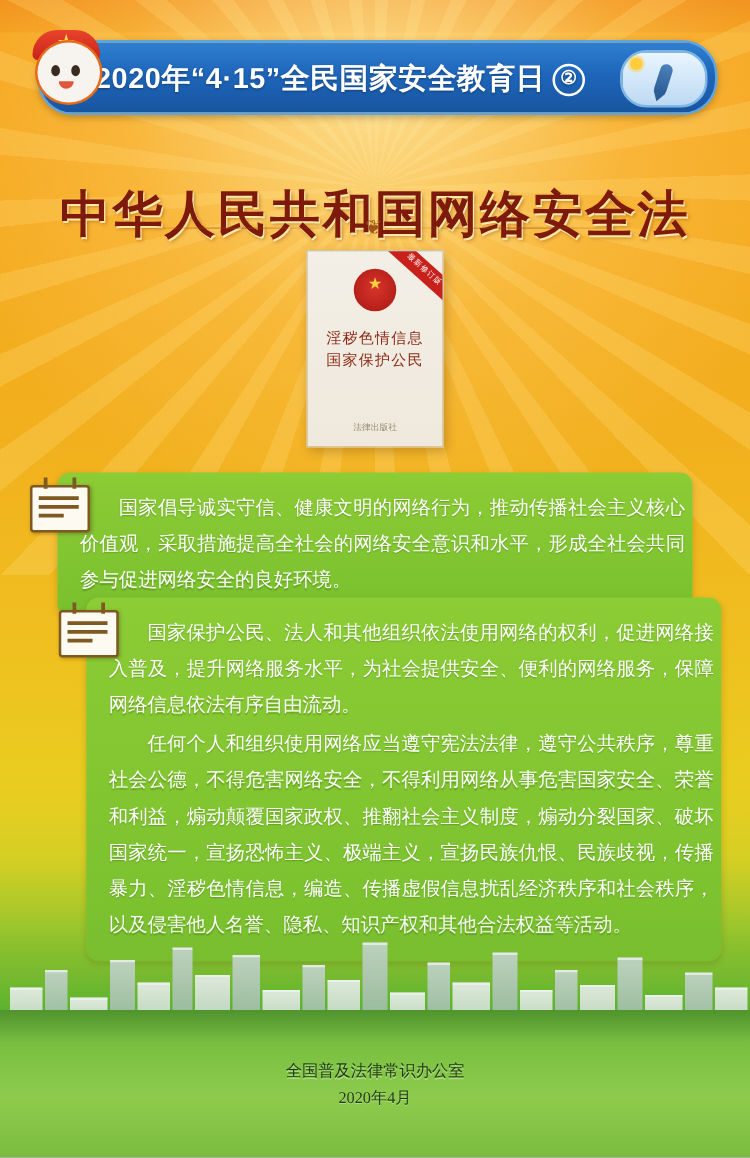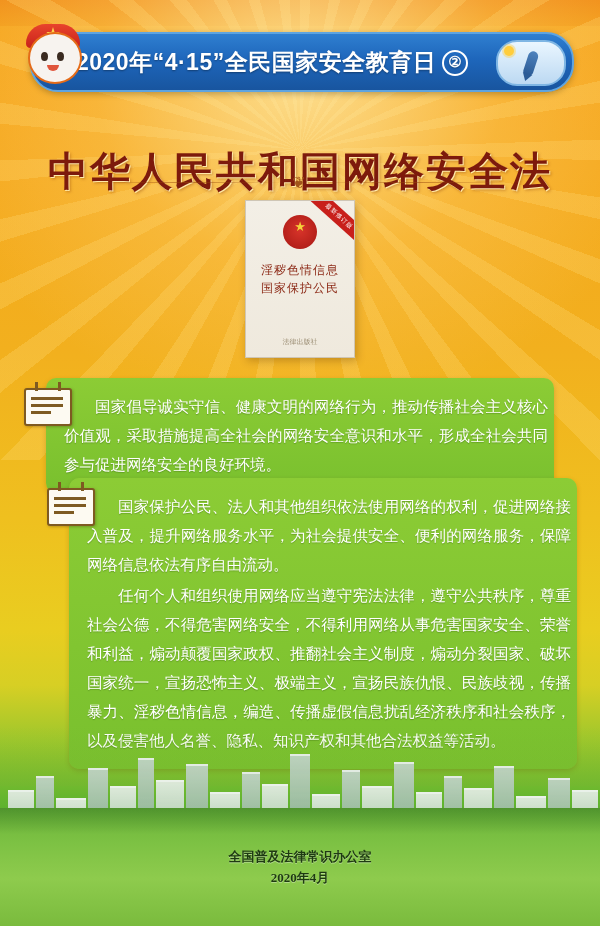--- a/index.html
+++ b/index.html
@@ -373,21 +373,21 @@
     background: linear-gradient(180deg, rgba(45,110,30,.45) 0%, rgba(45,110,30,0) 100%);
   }
   .footer {
     position: absolute;
     left: 0; right: 0;
     bottom: 38px;
     text-align: center;
     color: #1e3a12;
     font-size: 13px;
     line-height: 21px;
-    font-weight: bold;
+    font-weight: normal;
     font-family: "Liberation Serif", serif;
     text-shadow: 0 1px 0 rgba(255,255,255,.35);
   }
 </style>
 </head>
 <body>
 
 <div class="poster">
 
   <div class="topband"></div>

